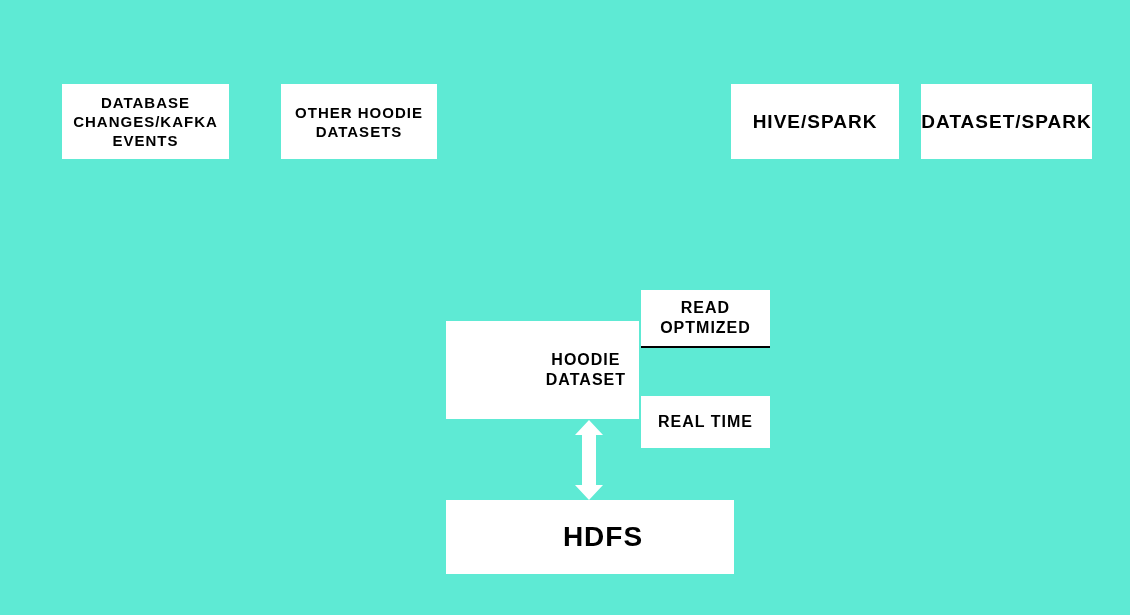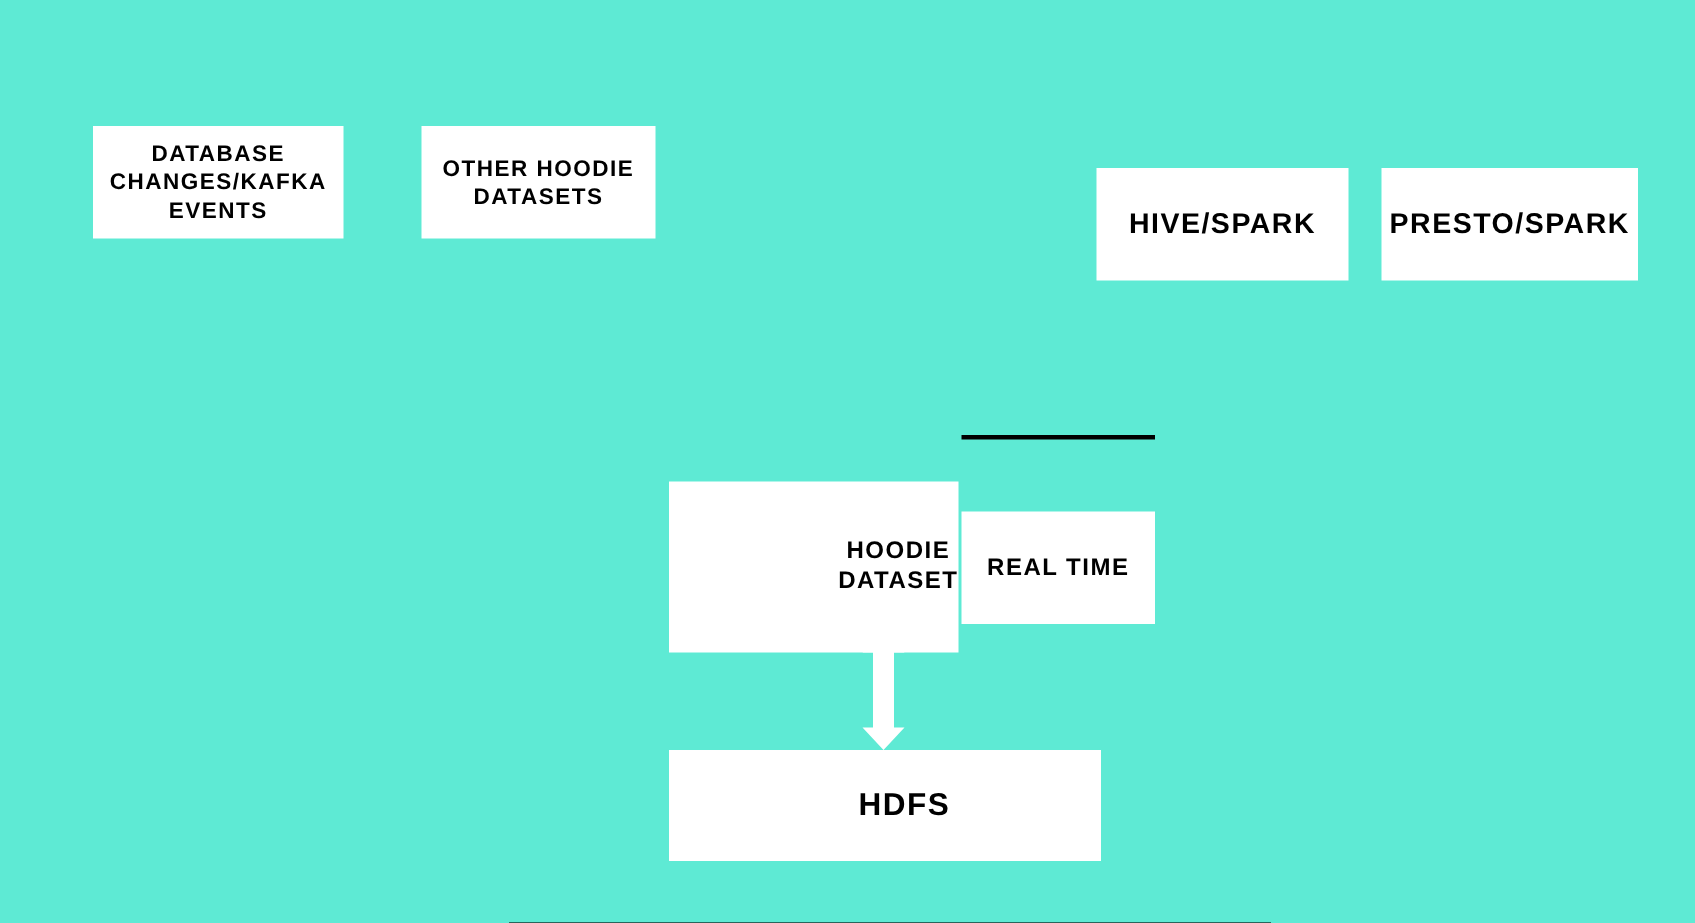--- a/index.html
+++ b/index.html
@@ -25,31 +25,32 @@
     text-align: center;
     font-weight: 700;
     letter-spacing: 1px;
     box-sizing: border-box;
   }
   .node .label {
     white-space: pre-line;
   }
   .fs15 { font-size: 15px; line-height: 19px; }
   .fs16 { font-size: 16px; line-height: 20px; }
-  .fs19 { font-size: 19px; line-height: 22px; margin-top: 28px; }
-  .fs21 { font-size: 21px; line-height: 24px; padding-left: 26px; }
+  .fs19 { font-size: 19px; line-height: 22px; }
+  .fs21 { font-size: 28px; line-height: 24px; padding-left: 26px; }
 
   #node-database-changes     { left: 62px;  top: 84px;  width: 167px; height: 75px; }
   #node-other-hoodie-datasets{ left: 281px; top: 84px;  width: 156px; height: 75px; }
   #node-hive-spark           { left: 731px; top: 84px;  width: 168px; height: 75px; }
   #node-presto-spark         { left: 921px; top: 84px;  width: 171px; height: 75px; }
 
   #node-hoodie-dataset {
-    left: 446px; top: 321px; width: 193px; height: 114px;
+    left: 446px; top: 321px; width: 193px; height: 98px;
     justify-content: flex-end;
+    padding-right: 13px;
   }
 
   #views-stack {
     position: absolute;
     left: 641px; top: 290px; width: 129px; height: 158px;
     display: flex;
     flex-direction: column;
   }
   #node-read-optimized {
     position: relative;
@@ -86,29 +87,33 @@
   <div class="node fs15" id="node-other-hoodie-datasets">
     <span class="label">OTHER HOODIE
 DATASETS</span>
   </div>
 
   <div class="node fs19" id="node-hive-spark">
     <span class="label">HIVE/SPARK</span>
   </div>
 
   <div class="node fs19" id="node-presto-spark">
-    <span class="label">PRESTO/SPARK</span>
+    <span class="label">DATASET/SPARK</span>
   </div>
 
   <div class="node fs16" id="node-hoodie-dataset">
     <span class="label">HOODIE
 DATASET</span>
   </div>
 
   <div id="views-stack">
+    <div class="node fs16" id="node-read-optimized">
+      <span class="label">READ
+OPTMIZED</span>
+    </div>
     <div id="views-divider"></div>
     <div class="node fs16" id="node-real-time">
       <span class="label">REAL TIME</span>
     </div>
   </div>
 
   <div class="node fs21" id="node-hdfs">
     <span class="label">HDFS</span>
   </div>
 

